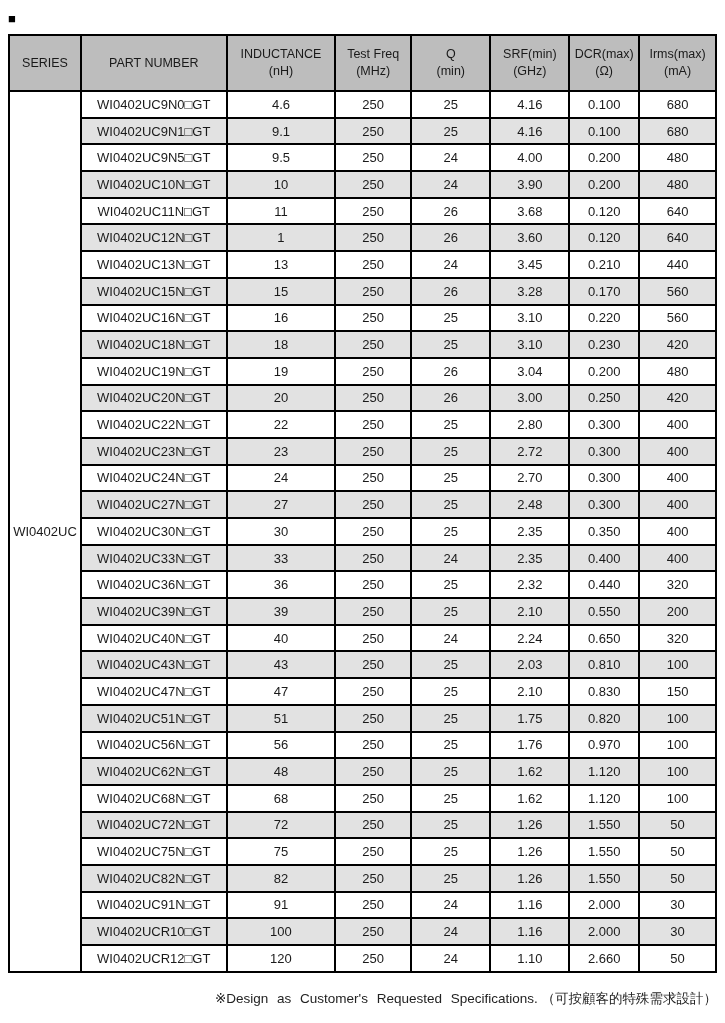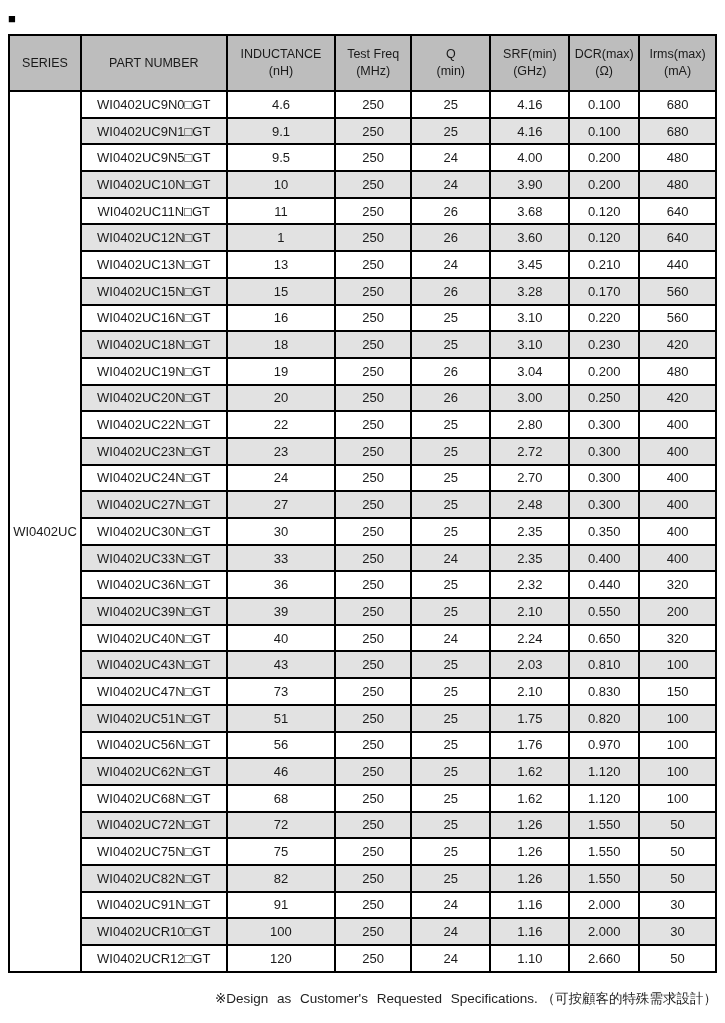--- a/index.html
+++ b/index.html
@@ -332,21 +332,21 @@
           <td>WI0402UC43N□GT</td>
           <td>43</td>
           <td>250</td>
           <td>25</td>
           <td>2.03</td>
           <td>0.810</td>
           <td>100</td>
         </tr>
         <tr>
           <td>WI0402UC47N□GT</td>
-          <td>73</td>
+          <td>47</td>
           <td>250</td>
           <td>25</td>
           <td>2.10</td>
           <td>0.830</td>
           <td>150</td>
         </tr>
         <tr>
           <td>WI0402UC51N□GT</td>
           <td>51</td>
           <td>250</td>
@@ -359,21 +359,21 @@
           <td>WI0402UC56N□GT</td>
           <td>56</td>
           <td>250</td>
           <td>25</td>
           <td>1.76</td>
           <td>0.970</td>
           <td>100</td>
         </tr>
         <tr>
           <td>WI0402UC62N□GT</td>
-          <td>46</td>
+          <td>48</td>
           <td>250</td>
           <td>25</td>
           <td>1.62</td>
           <td>1.120</td>
           <td>100</td>
         </tr>
         <tr>
           <td>WI0402UC68N□GT</td>
           <td>68</td>
           <td>250</td>

